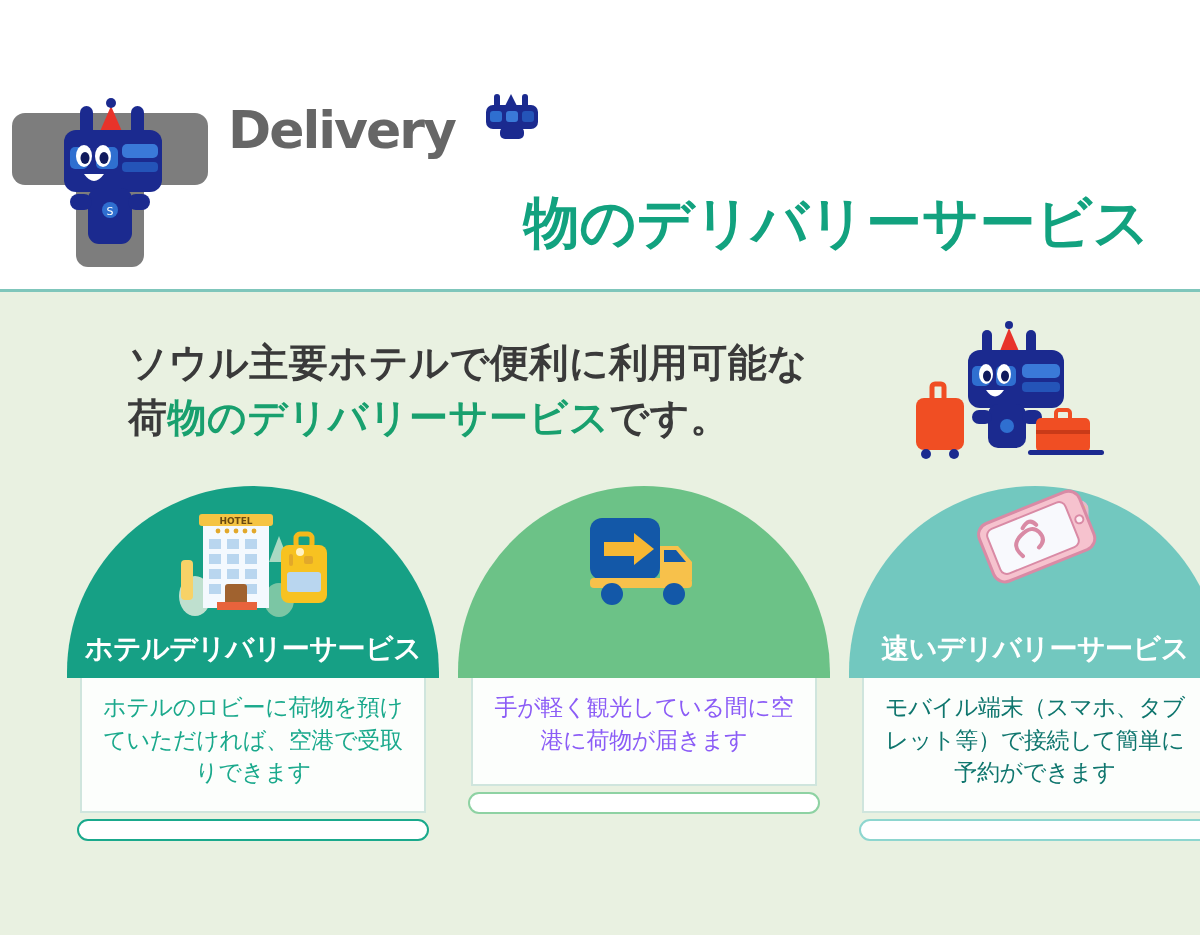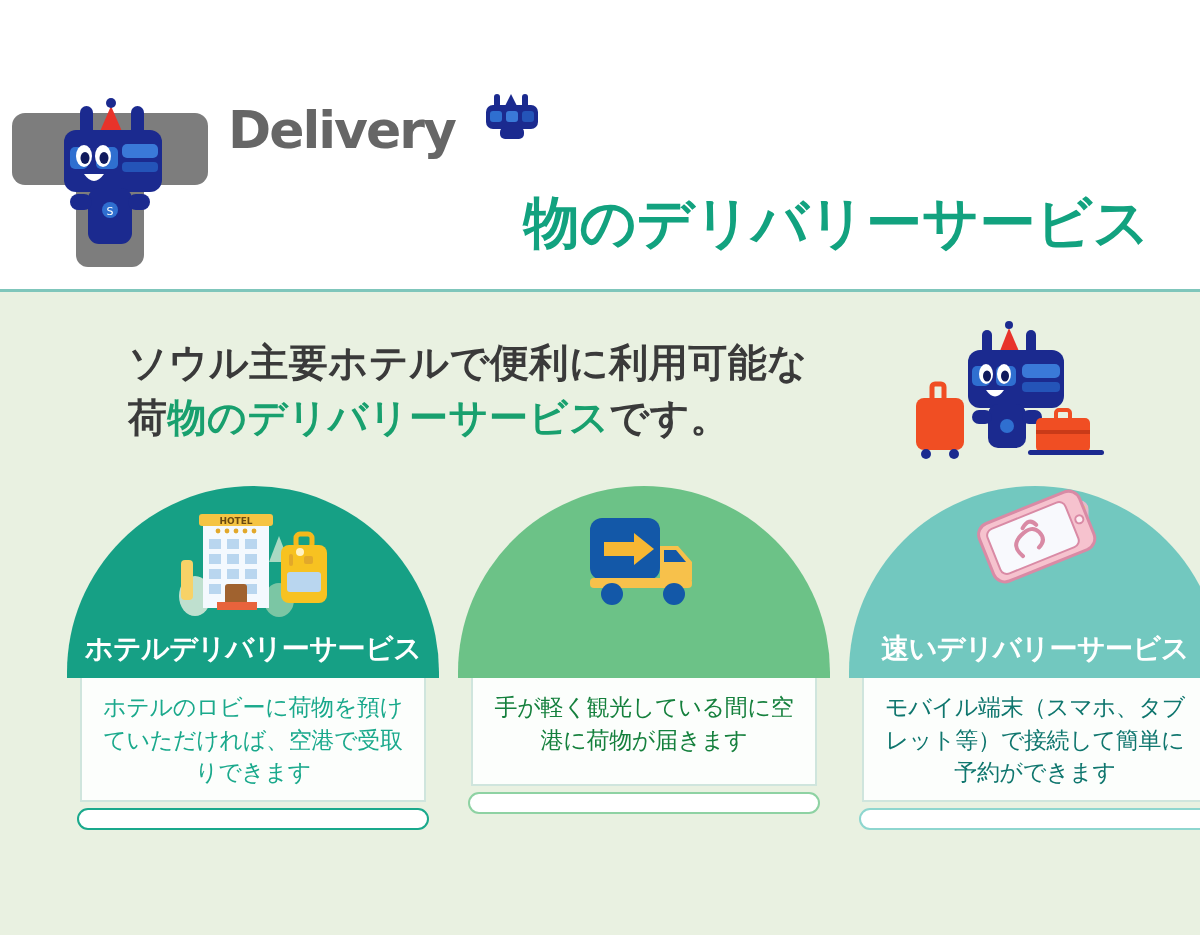--- a/index.html
+++ b/index.html
@@ -171,29 +171,29 @@
 
   .card-body {
     position: relative;
     width: 346px;
     margin: 0 13px;
     min-height: 108px;
     background: #fcfefc;
     border-left: 2px solid #cfe5dd;
     border-right: 2px solid #cfe5dd;
     border-bottom: 2px solid #cfe5dd;
-    padding: 13px 14px 11px;
+    padding: 13px 14px 22px;
     text-align: center;
     font-size: 23px;
     line-height: 1.42;
     letter-spacing: -0.3px;
     font-family: "DejaVu Sans", "Liberation Sans", sans-serif;
   }
   .c1 .card-body { color: #1aa98c; }
-  .c2 .card-body { color: #15803d; }
+  .c2 .card-body { color: #8b5cf6; }
   .c3 .card-body { color: #0f766e; }
 
   .card-base {
     margin: 6px 10px 0;
     width: 352px;
     height: 22px;
     background: #ffffff;
     border-radius: 11px;
   }
   .c1 .card-base { border: 2px solid #1aa98c; }

